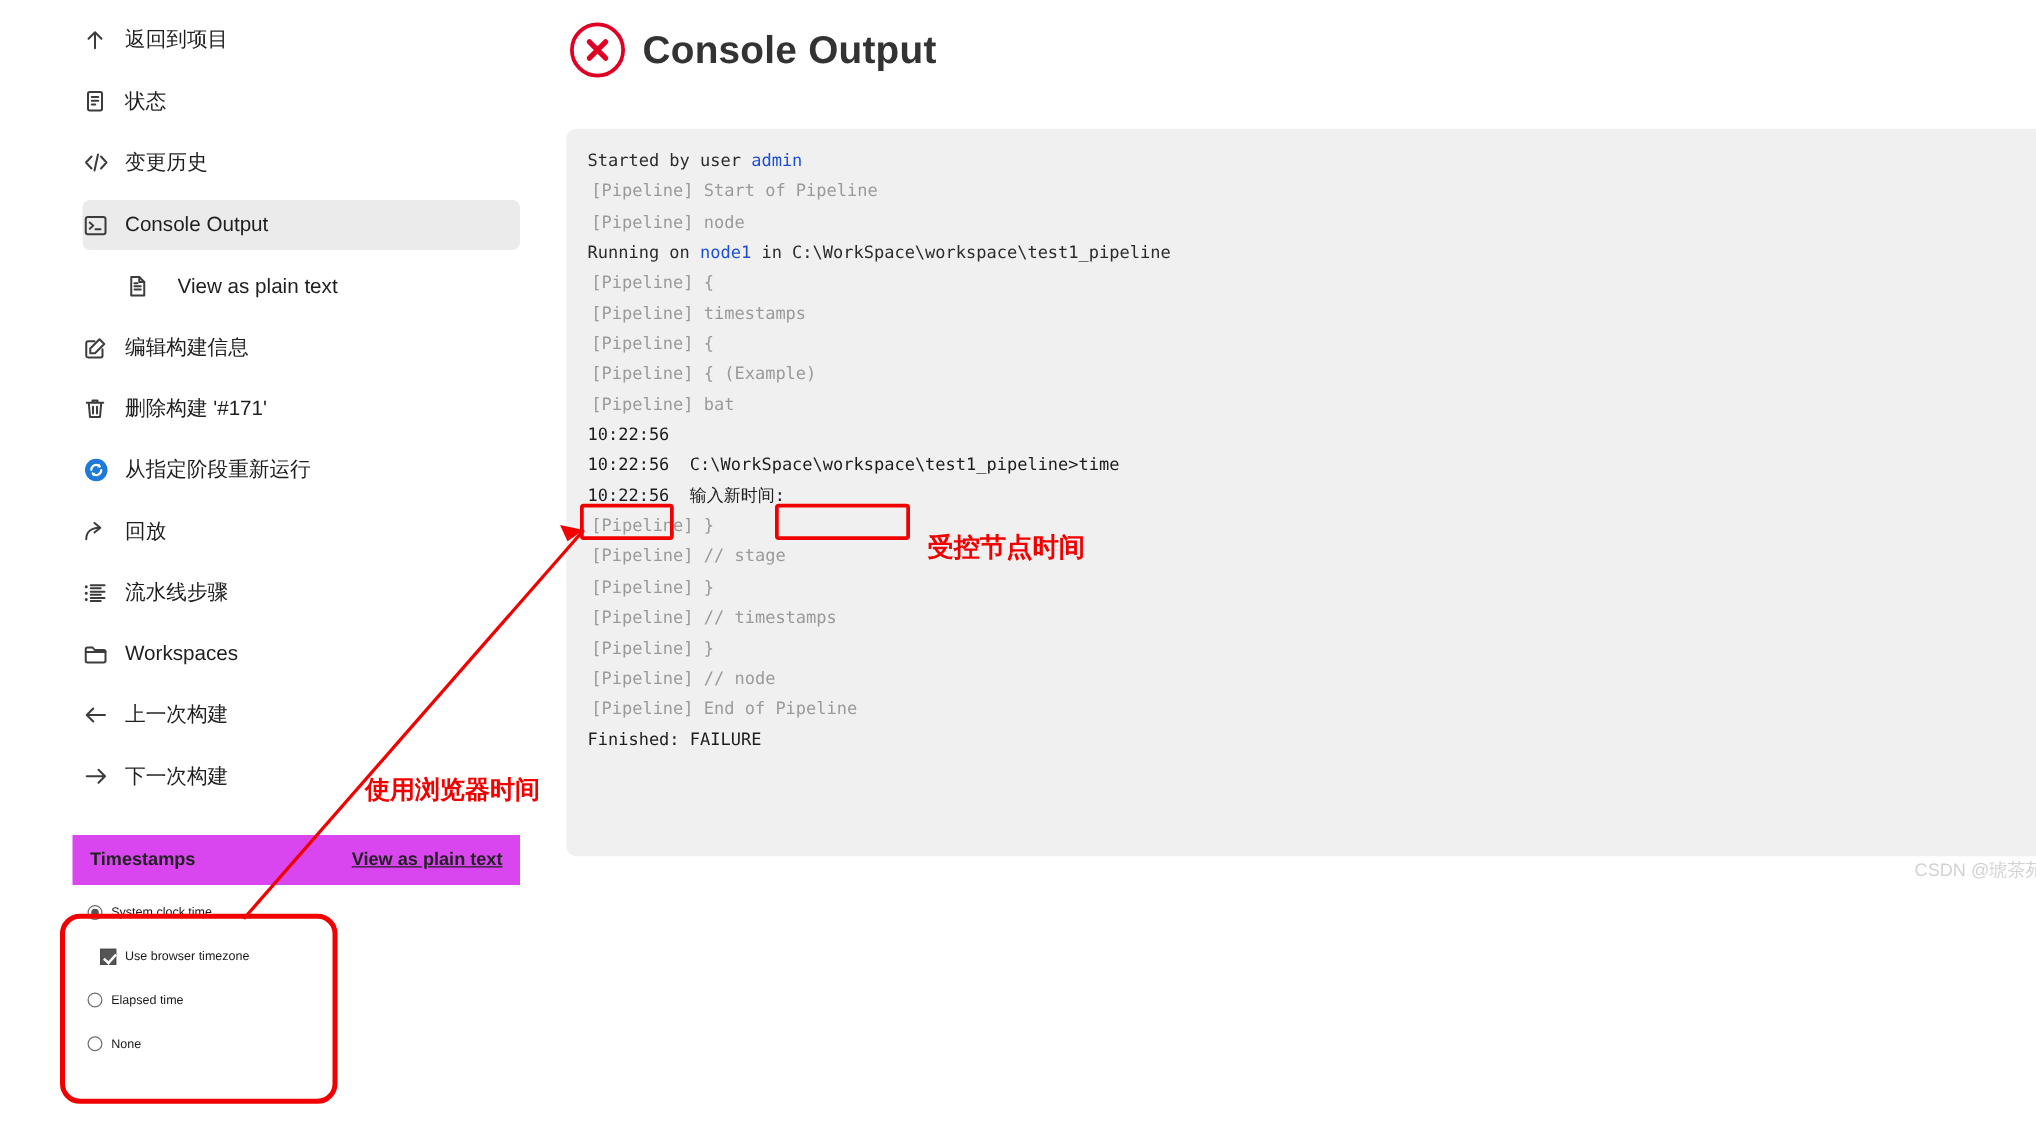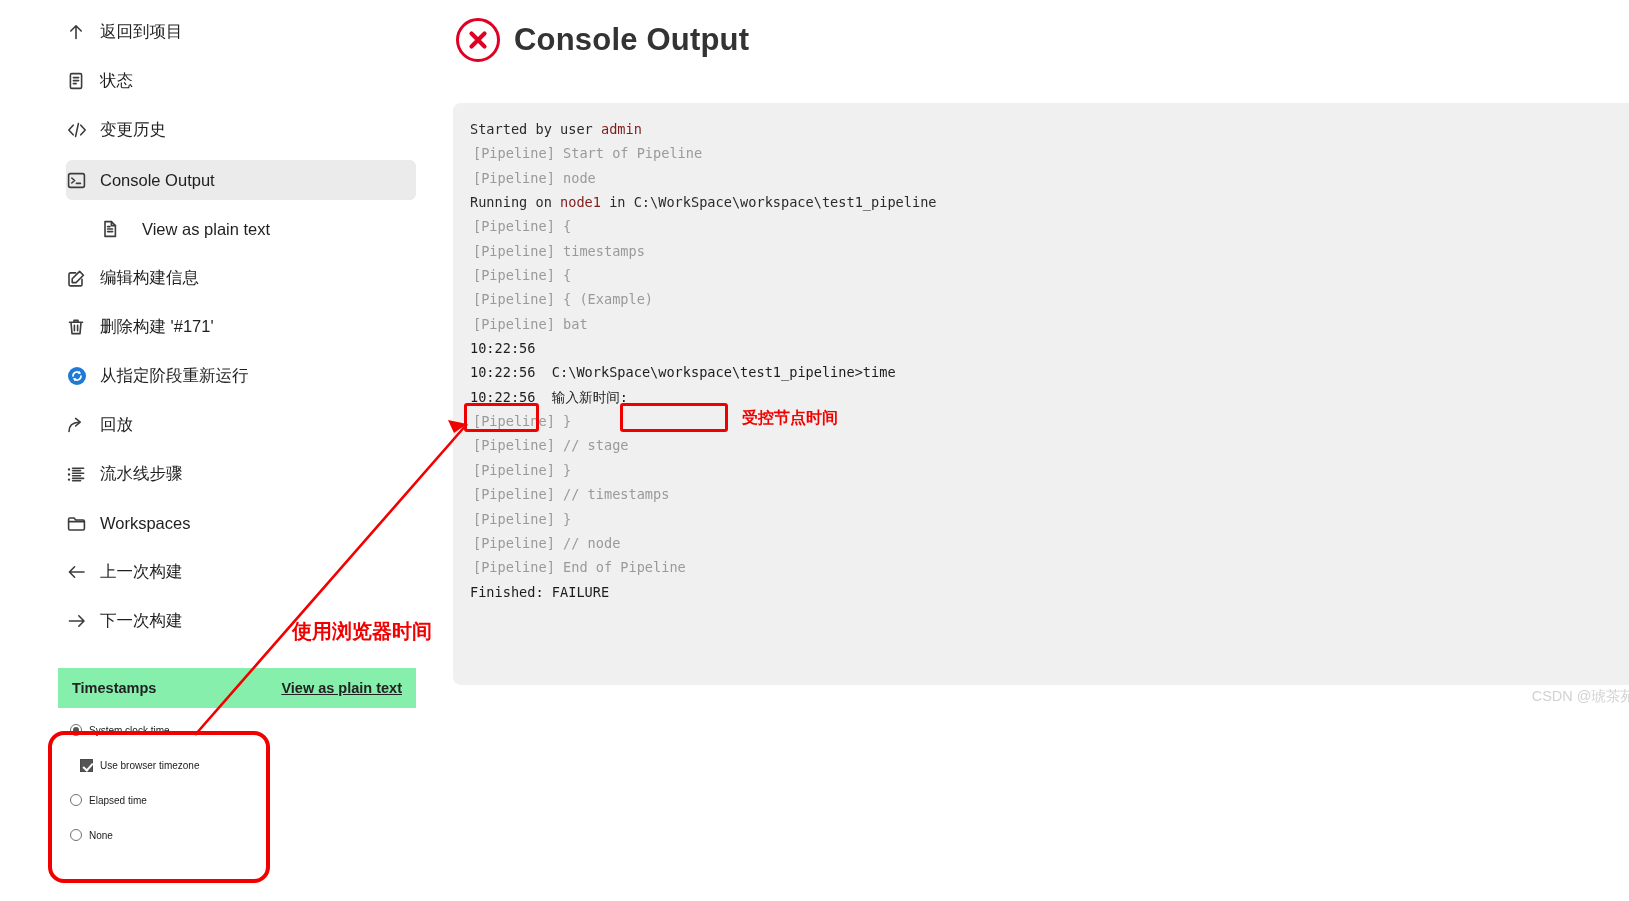--- a/index.html
+++ b/index.html
@@ -48,21 +48,21 @@
   .nav-item.sub { left: 80px; width: 316px; }
   .nav-item.sub .lbl { padding-left: 8px; }
 
   svg.ico { display: block; }
 
   
   #ts-panel {
     position: absolute;
     left: 38px; top: 668px;
     width: 358px; height: 40px;
-    background: #86efac;
+    background: #d946ef;
     display: flex;
     align-items: center;
     padding: 0 14px;
   }
   #ts-title {
     font-size: 14.5px;
     font-weight: bold;
     color: #222;
   }
   #ts-link {
@@ -156,21 +156,21 @@
     line-height: 24.35px;
     padding-left: 17px;
     white-space: pre;
     color: #2b2b2b;
   }
   .log-line.dim { color: #9a9a9a; padding-left: 20px; }
   .log-line .ts {
     color: #1d1d1d;
     font-weight: normal;
   }
-  .log-line .lnk { color: #7f1d1d; }
+  .log-line .lnk { color: #1d4ed8; }
   .log-line .strong { color: #1d1d1d; }
 
   
   #annot { position: absolute; left: 0; top: 0; width: 1629px; height: 901px; pointer-events: none; }
   .red-box {
     position: absolute;
     border: 3px solid #f10000;
     border-radius: 3px;
   }
   .red-note {
@@ -389,17 +389,17 @@
     <line x1="175" y1="735" x2="447" y2="424" stroke="#f10000" stroke-width="2.6"></line>
     <polygon points="447,424 428,420 434,433" fill="#f10000"></polygon>
 
     <line x1="332" y1="612" x2="447" y2="424" stroke="#f10000" stroke-width="0"></line>
   </svg>
 
   <div class="red-box" style="left:444px; top:403px; width:75px; height:29px;"></div>
   <div class="red-box" style="left:600px; top:403px; width:108px; height:29px;"></div>
   <div id="rounded-red-box"></div>
 
-  <div class="red-note" style="left:722px; top:408px; font-size:16px;">受控节点时间</div>
+  <div class="red-note" style="left:722px; top:424px; font-size:21px;">受控节点时间</div>
   <div class="red-note" style="left:272px; top:618px; font-size:20px;">使用浏览器时间</div>
 
   <div id="watermark">CSDN @琥茶苑</div>
 </div>
 
 </body></html>

